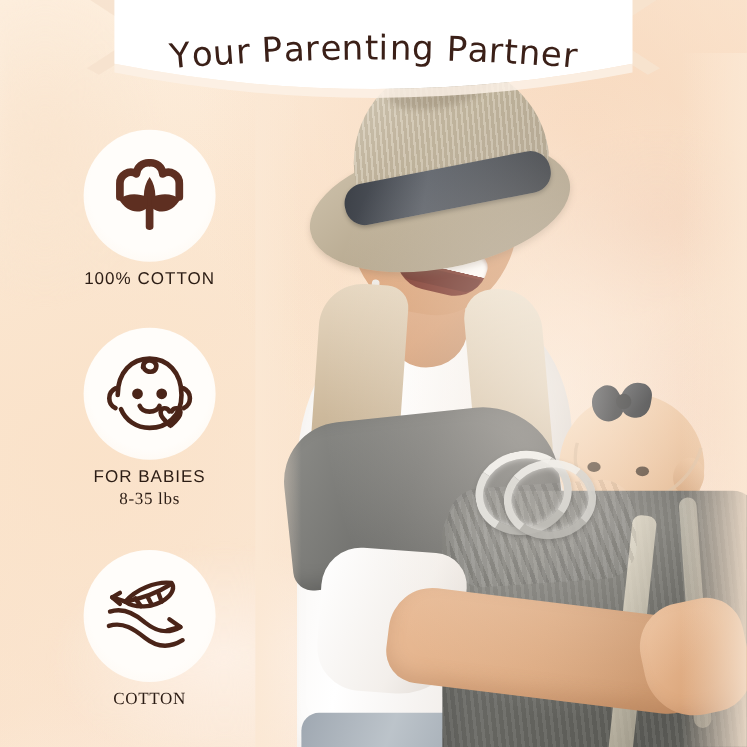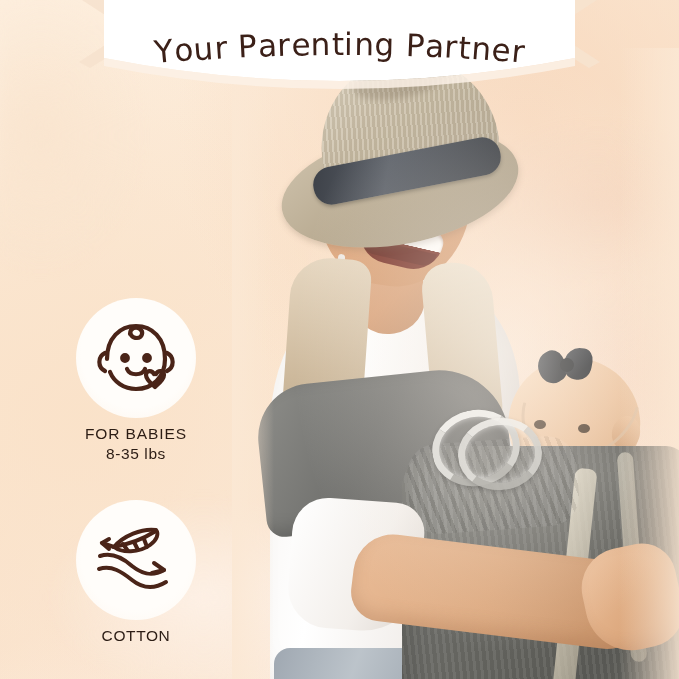--- a/index.html
+++ b/index.html
@@ -391,20 +391,21 @@
     margin-top: 6px;
     font-size: 15.5px;
     line-height: 1.32;
     letter-spacing: 0.9px;
     color: #2c1d15;
     font-family: "Liberation Sans", sans-serif;
   }
   .feature-label .sub {
     display: block;
     letter-spacing: 0.6px;
+    font-family: Liberation Serif, serif;
   }
 </style>
 </head>
 <body>
 
 <div id="infographic">
 
   <div class="bg-base"></div>
   <div class="bg-wash"></div>
 
@@ -466,20 +467,38 @@
       <path d="M79,2 L128,34 L79,66 L90,72 L142,40 L142,6 Z" fill="#f7e3cf" opacity="0.95"></path>
       <path d="M600,2 L551,34 L600,66 L589,72 L537,40 L537,6 Z" fill="#f7e3cf" opacity="0.95"></path>
       <path d="M104,-30 L575,-30 L575,62 Q339.5,108 104,62 Z" fill="#ffffff"></path>
       <path d="M104,62 Q339.5,108 575,62 L575,70 Q339.5,116 104,70 Z" fill="#fbf1e6" opacity="0.85"></path>
     </svg>
     <div class="banner-title">
       <span><span style="transform: rotate(-5.5deg) translateY(7px);">Y</span><span style="transform: rotate(-4.98deg) translateY(5.73px);">o</span><span style="transform: rotate(-4.45deg) translateY(4.59px);">u</span><span style="transform: rotate(-3.93deg) translateY(3.57px);">r</span><span style="transform: rotate(-3.4deg) translateY(2.68px);">&nbsp;</span><span style="transform: rotate(-2.88deg) translateY(1.92px);">P</span><span style="transform: rotate(-2.36deg) translateY(1.29px);">a</span><span style="transform: rotate(-1.83deg) translateY(0.78px);">r</span><span style="transform: rotate(-1.31deg) translateY(0.4px);">e</span><span style="transform: rotate(-0.79deg) translateY(0.14px);">n</span><span style="transform: rotate(-0.26deg) translateY(0.02px);">t</span><span style="transform: rotate(0.26deg) translateY(0.02px);">i</span><span style="transform: rotate(0.79deg) translateY(0.14px);">n</span><span style="transform: rotate(1.31deg) translateY(0.4px);">g</span><span style="transform: rotate(1.83deg) translateY(0.78px);">&nbsp;</span><span style="transform: rotate(2.36deg) translateY(1.29px);">P</span><span style="transform: rotate(2.88deg) translateY(1.92px);">a</span><span style="transform: rotate(3.4deg) translateY(2.68px);">r</span><span style="transform: rotate(3.93deg) translateY(3.57px);">t</span><span style="transform: rotate(4.45deg) translateY(4.59px);">n</span><span style="transform: rotate(4.98deg) translateY(5.73px);">e</span><span style="transform: rotate(5.5deg) translateY(7px);">r</span></span>
     </div>
   </div>
 
+  <div class="feature f1">
+    <div class="badge">
+      <svg width="86" height="86" viewBox="0 0 86 86">
+        <g fill="none" stroke="#5e2f21" stroke-width="7" stroke-linecap="round" stroke-linejoin="round">
+          <path d="M16,44 L16,32 A10,10 0 0 1 31,23 A11,11 0 0 1 43,13 A11,11 0 0 1 55,23 A10,10 0 0 1 70,32 L70,44"></path>
+        </g>
+        <g fill="#5e2f21">
+          <path d="M43,26 C50,36 50,50 43,62 C36,50 36,36 43,26 Z"></path>
+          <path d="M41,44 C31,40 22,41 15,46 C22,58 33,60 41,54 Z"></path>
+          <path d="M45,44 C55,40 64,41 71,46 C64,58 53,60 45,54 Z"></path>
+          <rect x="39.5" y="52" width="7" height="22" rx="3"></rect>
+        </g>
+      </svg>
+    </div>
+    <div class="feature-label">
+      <span>100% COTTON</span>
+    </div>
+  </div>
 
   <div class="feature f2">
     <div class="badge">
       <svg width="90" height="82" viewBox="0 0 90 82">
         <g fill="none" stroke="#4a2418" stroke-width="4.2" stroke-linecap="round" stroke-linejoin="round">
           <path d="M14,36 A10,10 0 0 0 14,54"></path>
           <path d="M76,36 A10,10 0 0 1 76,54"></path>
           <path d="M16,42 C16,21 29,9 45,9 C61,9 74,21 74,42 C74,61 61,72 45,72 C33,72 23,65 19,55"></path>
           <path d="M39,17 C39,11 45,9 49,12 C53,15 51,21 46,21 C41,21 38,17 40,13"></path>
           <circle cx="34" cy="41" r="2.8" fill="#4a2418"></circle>

